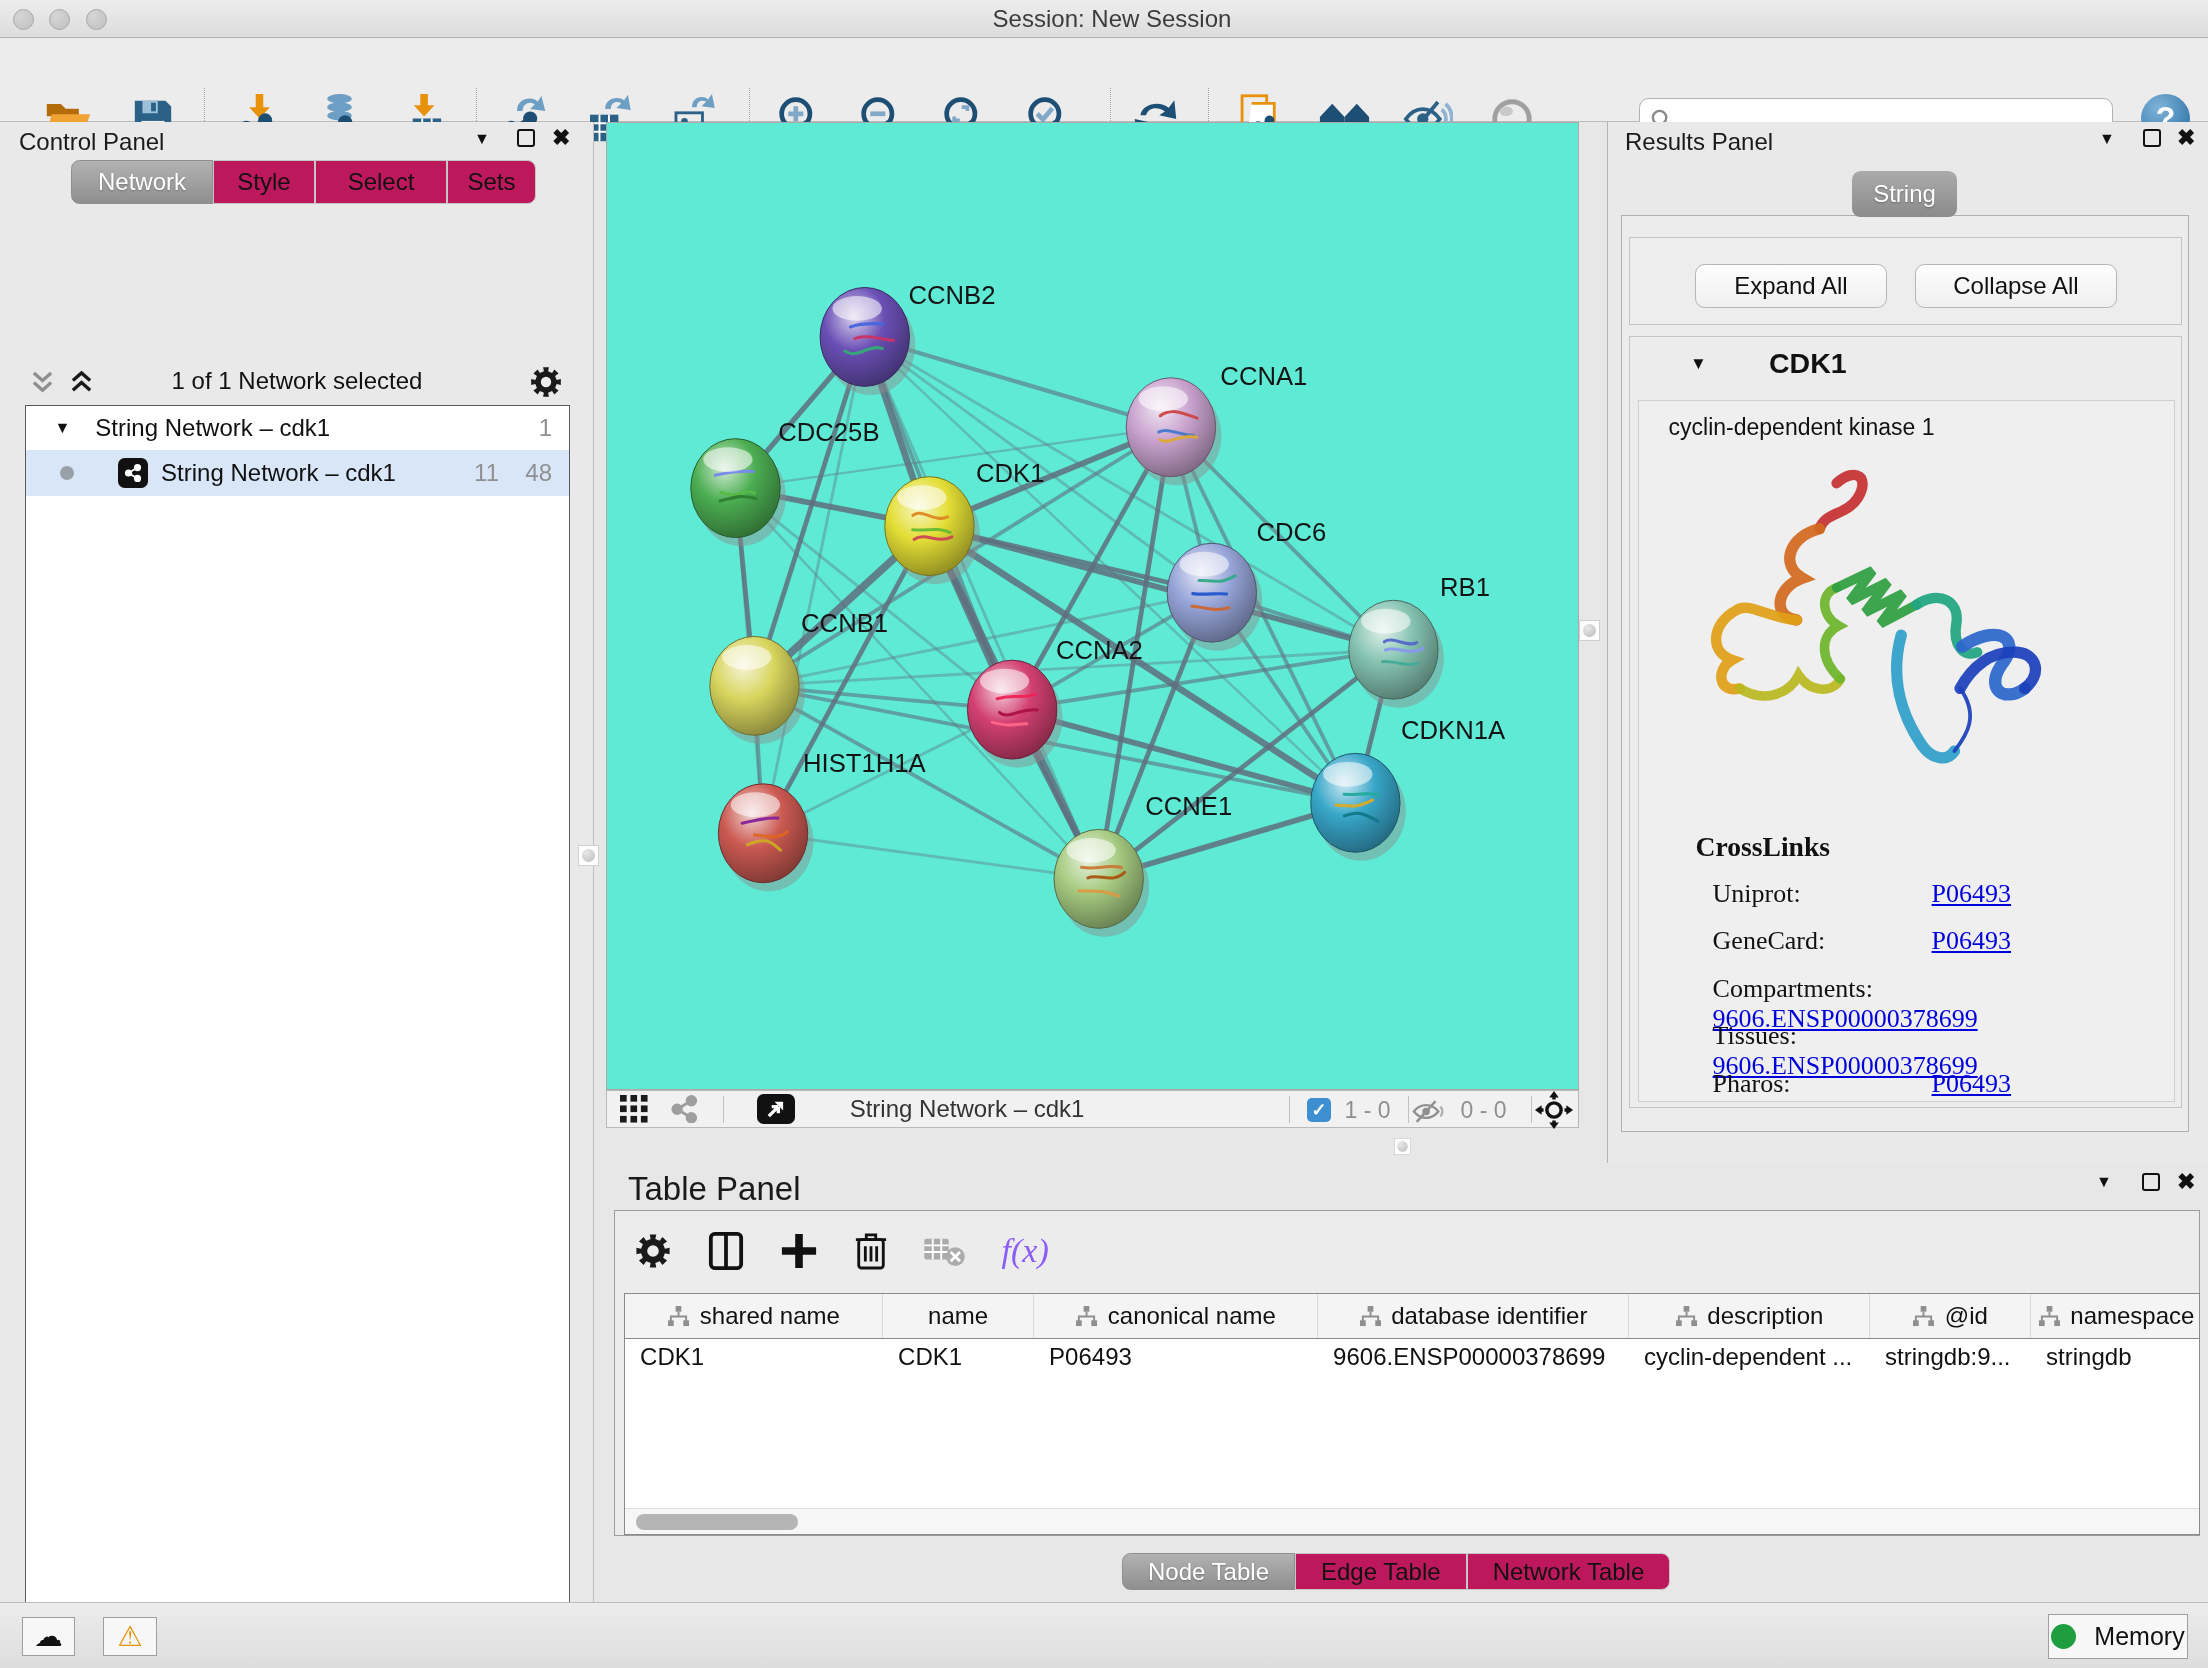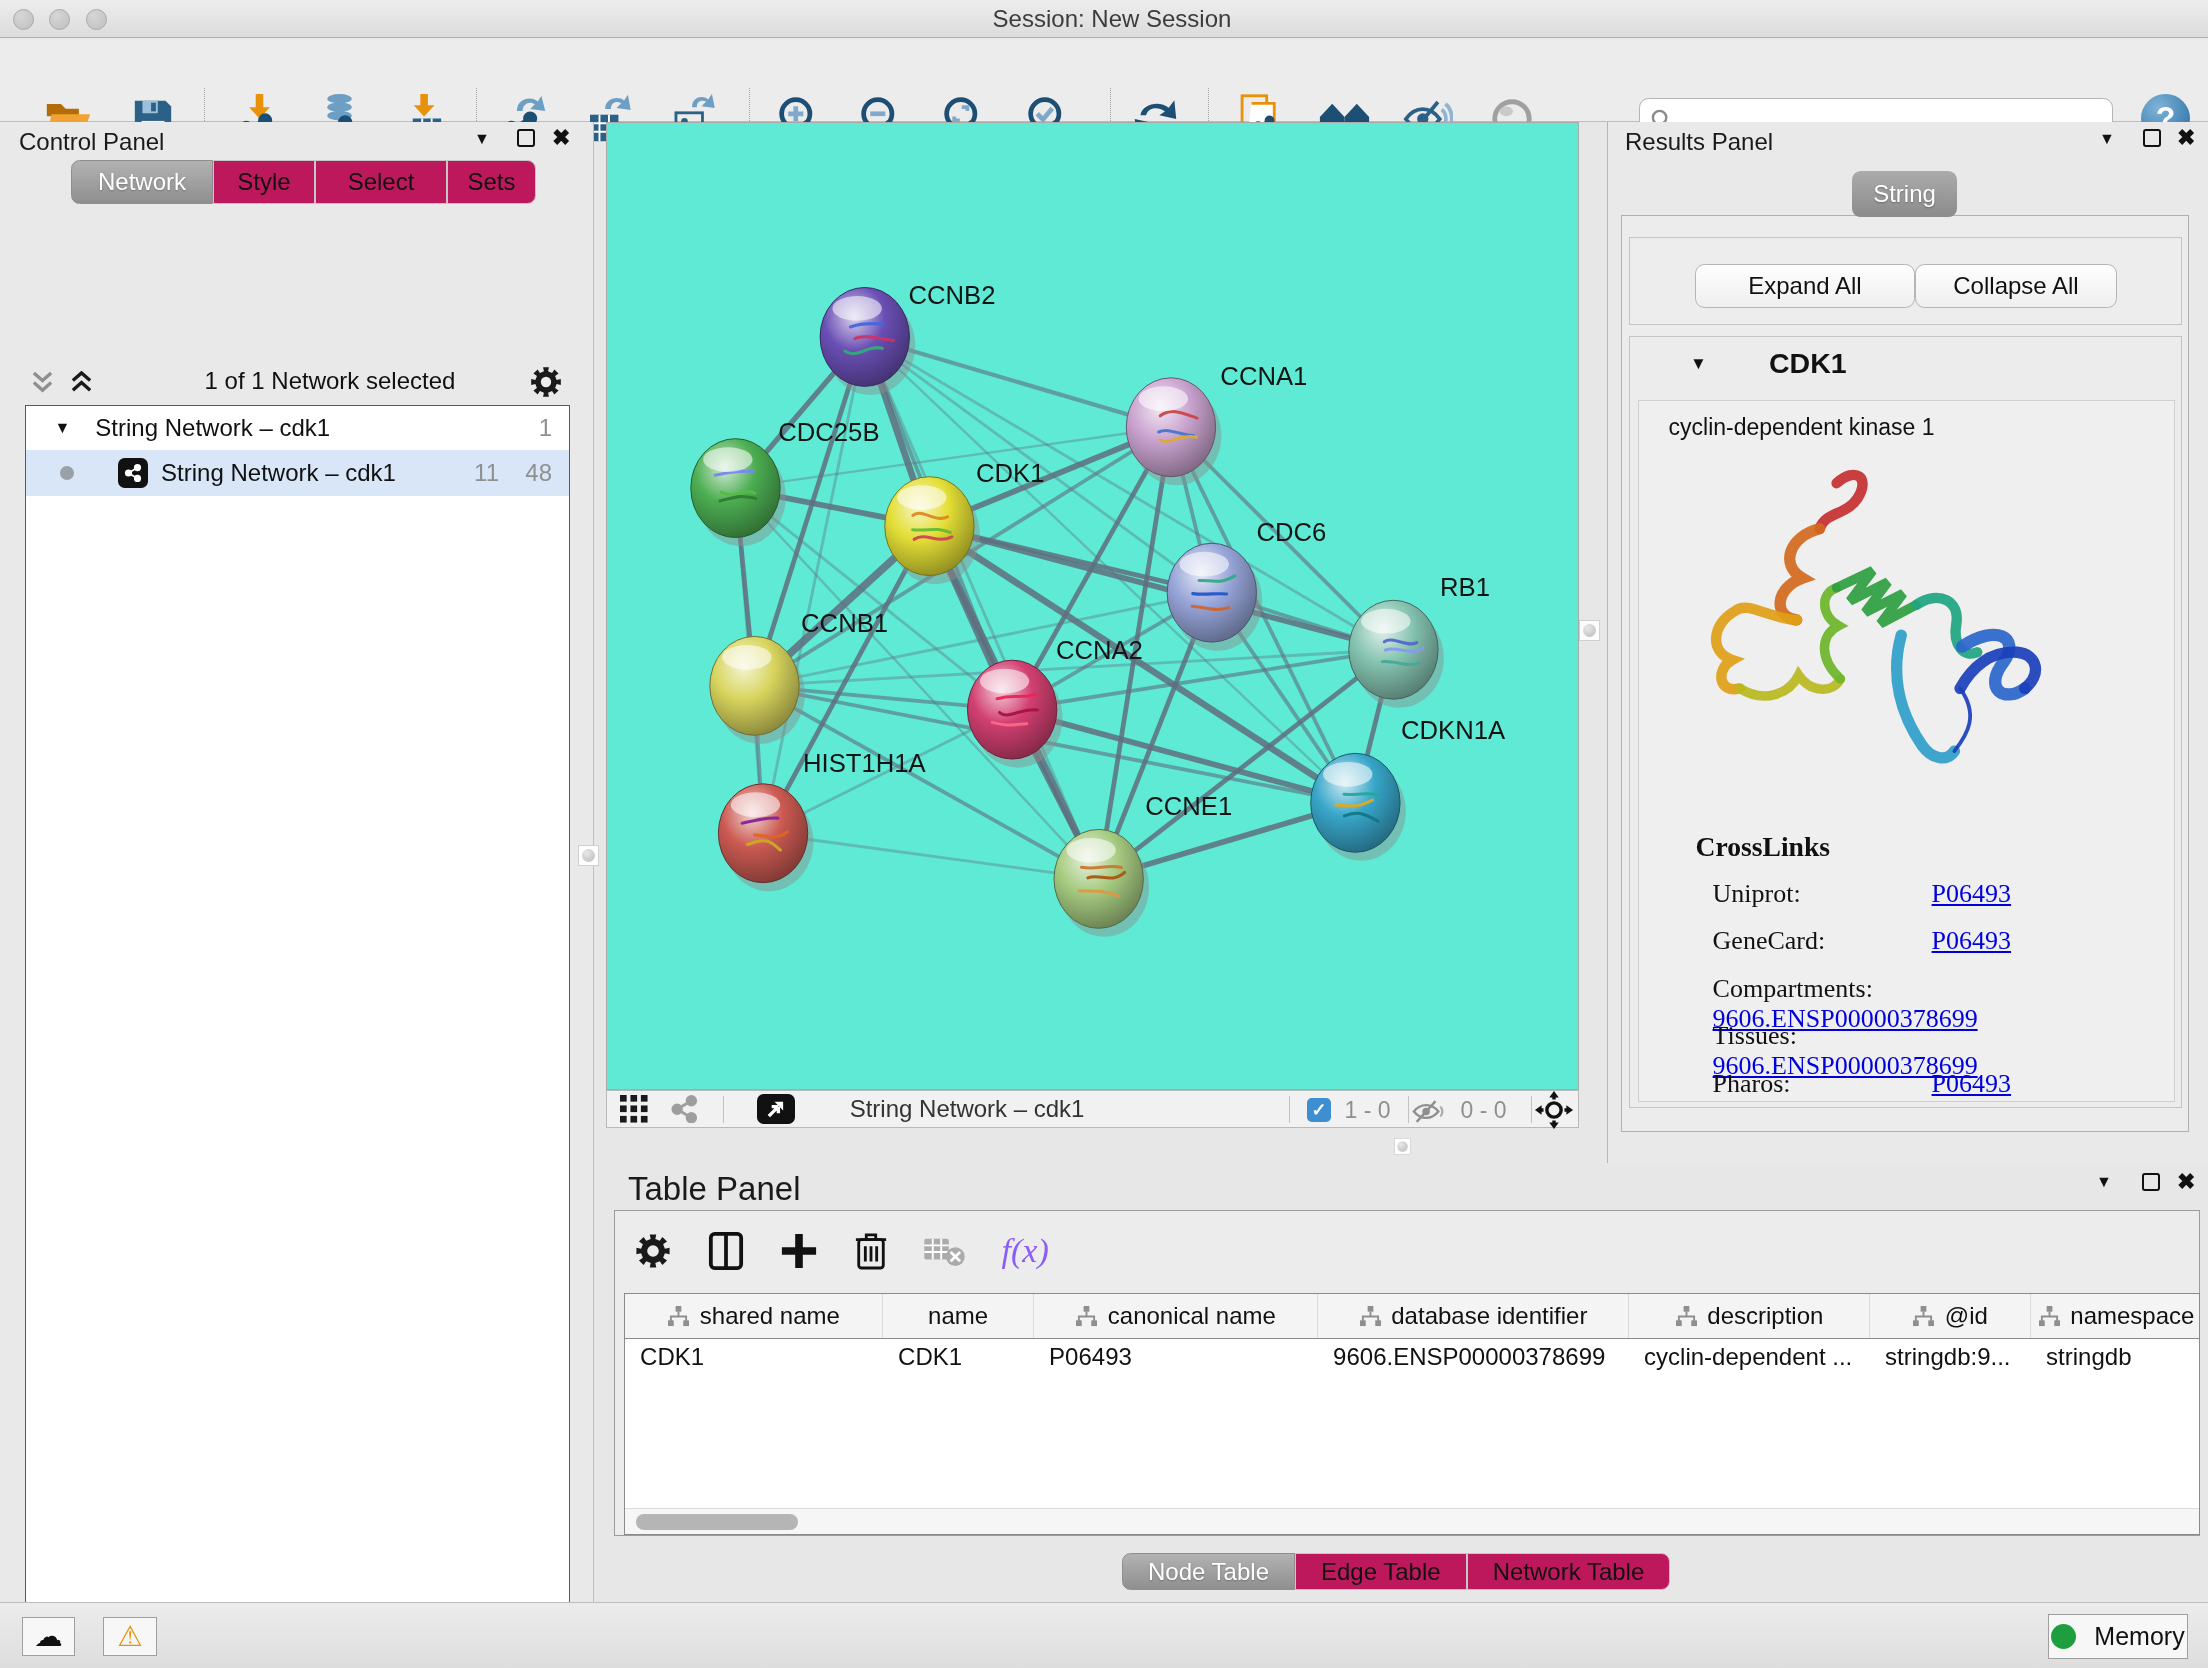--- a/index.html
+++ b/index.html
@@ -33,21 +33,21 @@
     border-right:1px solid #bfbfbf; }
   .panel-title { font-size:24px; color:#1a1a1a; }
   .ph-caret { font-size:16px; color:#111; }
   .ph-box { width:18px; height:18px; border:2.4px solid #111; border-radius:2.9px; }
   .ph-close { font-size:22px; font-weight:bold; color:#111; line-height:18px; }
   .seg-tab { height:44px; border:1px solid #c6c6c6; background:#be185d; font-size:24px;
     display:flex; align-items:center; justify-content:center; color:#111; }
   .seg-active { background:linear-gradient(#b2b2b2,#8f8f8f); color:#fff; border-color:#8f8f8f;
     text-shadow:0 1px 1.9px rgba(0,0,0,.25); }
   #cp-status { left:0; top:234px; width:594px; height:49px; display:flex; align-items:center; }
-  #cp-status-text { position:absolute; left:0; width:594px; text-align:center; font-size:24px;margin-left:33px; }
+  #cp-status-text { position:absolute; left:0; width:594px; text-align:center; font-size:24px; }
   #net-tree { left:25px; top:283px; width:545px; height:1303px; background:#fff; border:1.9px solid #5a5a5a; }
   .tree-row { position:relative; height:44px; display:flex; align-items:center; font-size:24px; }
   .tree-row.selected { background:#d9e6f8; height:46px; }
   .tree-count { color:#909090; }
 
   
   #net-canvas { left:606px; top:122px; width:973px; height:968px; background:#5eead4;
     border:1px solid #a9a9a9; }
   #net-toolbar { left:606px; top:1090px; width:973px; height:38px; background:#f1f1f1;
     border:1px solid #b9b9b9; display:flex; align-items:center; }
@@ -605,21 +605,21 @@
 </div>
 
 <div class="abs" id="results-panel">
   <span class="abs panel-title" style="left:17px; top:5.7px">Results Panel</span>
   <span class="abs ph-caret" style="left:491px; top:7.6px">▼</span>
   <span class="abs ph-box" style="left:535px; top:6.7px"></span>
   <span class="abs ph-close" style="left:569px; top:6.7px">✖</span>
   <div class="abs" id="string-tab">String</div>
   <div class="abs" id="rp-outer">
     <div class="abs" id="rp-btnrow">
-      <div class="abs rp-btn" style="left:65px; width:220px">Expand All</div>
+      <div class="abs rp-btn" style="left:65px; width:192px">Expand All</div>
       <div class="abs rp-btn" style="left:285px; width:202px">Collapse All</div>
     </div>
     <div class="abs" id="gene-box">
       <span class="abs" style="left:60px; top:17px; font-size:17px">▼</span>
       <span class="abs" style="left:139px; top:9.5px; font-size:28.5px; font-weight:bold">CDK1</span>
       <div class="abs" id="gene-content">
         <span class="abs" id="gene-desc">cyclin-dependent kinase 1</span>
         <svg class="abs" id="protein-svg" style="left:38px; top:48px" width="380" height="342" viewBox="0 0 400 360">
             <path d="M168,36 C188,18 204,30 190,52 C178,70 156,66 150,84" stroke="#c62f2f" stroke-width="11" fill="none" stroke-linecap="round" stroke-opacity="0.92"></path>
             <path d="M150,84 C118,92 108,122 132,136 C104,146 100,176 126,180" stroke="#d2691e" stroke-width="12" fill="none" stroke-linecap="round" stroke-opacity="0.92"></path>

